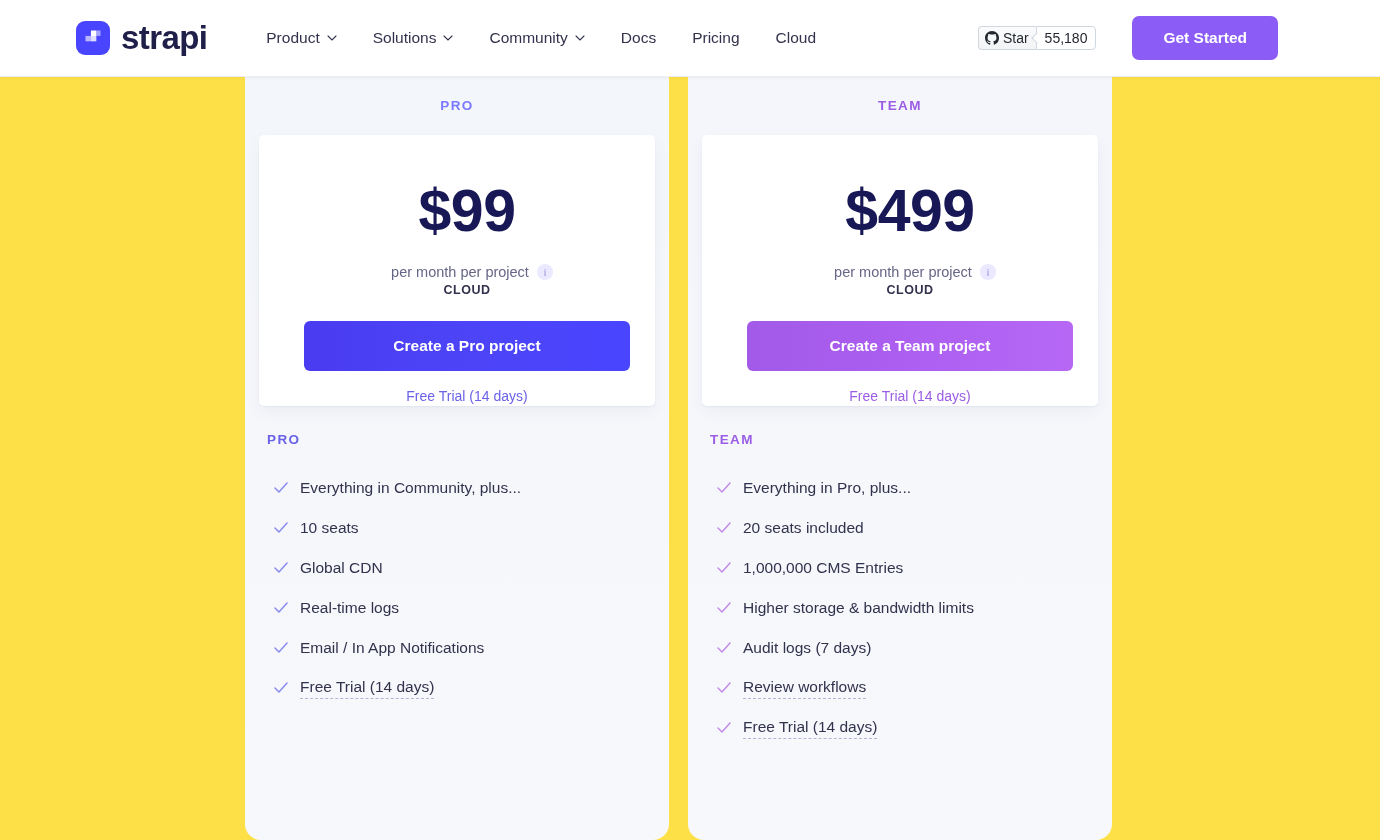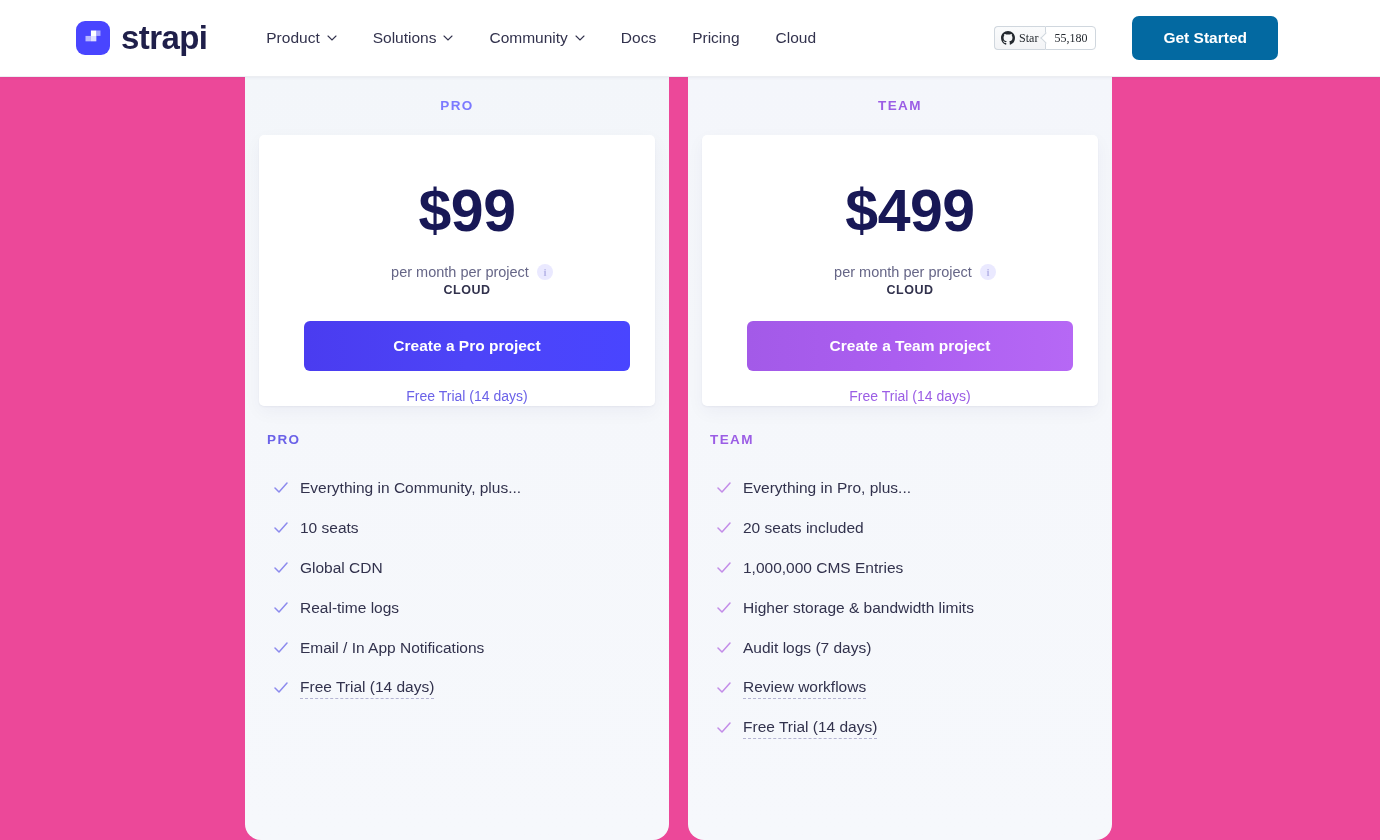--- a/index.html
+++ b/index.html
@@ -39,52 +39,52 @@
     padding: 10px 18px; cursor: pointer; white-space: nowrap;
   }
   .chev { display:block; }
 
   .header-right {
     margin-left: auto; margin-right: 102px;
     display: flex; align-items: center; gap: 36px;
   }
   .gh-widget {
     display: flex; align-items: stretch; height: 24px;
-    font-size: 12px; color: #24292f; cursor: pointer; font-family: Liberation Serif, serif;
+    font-size: 14px; color: #24292f; cursor: pointer;
   }
   .gh-star {
     display: flex; align-items: center; gap: 4px;
     border: 1px solid #d0d7de; border-right: none;
     border-radius: 4px 0 0 4px;
     background: linear-gradient(#fafbfc,#f3f4f6);
     padding: 0 7px 0 6px;
   }
   .gh-count {
     display: flex; align-items: center;
     border: 1px solid #d0d7de; border-radius: 0 4px 4px 0;
     background: #fff; padding: 0 8px; position: relative;
   }
   .gh-count::before{
     content:""; position:absolute; left:-4px; top:50%; margin-top:-4px;
     width:7px; height:7px; background:#fff;
     border-left:1px solid #d0d7de; border-bottom:1px solid #d0d7de;
     transform:rotate(45deg);
   }
   .btn-started {
-    background: #0369a1; color: #fff;
+    background: #8b5cf6; color: #fff;
     font-size: 15.5px; font-weight: 700;
     padding: 13px 31px; border-radius: 7px; border: none;
     cursor: pointer; white-space: nowrap;
   }
 
   
   .pricing {
     position: absolute; top: 77px; left: 0;
     width: 1380px; height: 763px;
-    background: #ec4899;
+    background: #fde047;
   }
   .col {
     position: absolute; top: 0;
     border-radius: 0 0 16px 16px;
   }
   .col-left  { left: -196px; width: 440px; background: #ffffff; }
   .col-pro   { left: 245px;  width: 424px; background: linear-gradient(180deg,#f3f6fa 0%,#f5f7fb 40%,#f6f8fc 100%); }
   .col-team  { left: 688px;  width: 424px; background: linear-gradient(180deg,#f4f6fb 0%,#f5f7fb 40%,#f6f8fc 100%); }
   .col-right { left: 1126px; width: 440px; background: #ffffff; }
 

